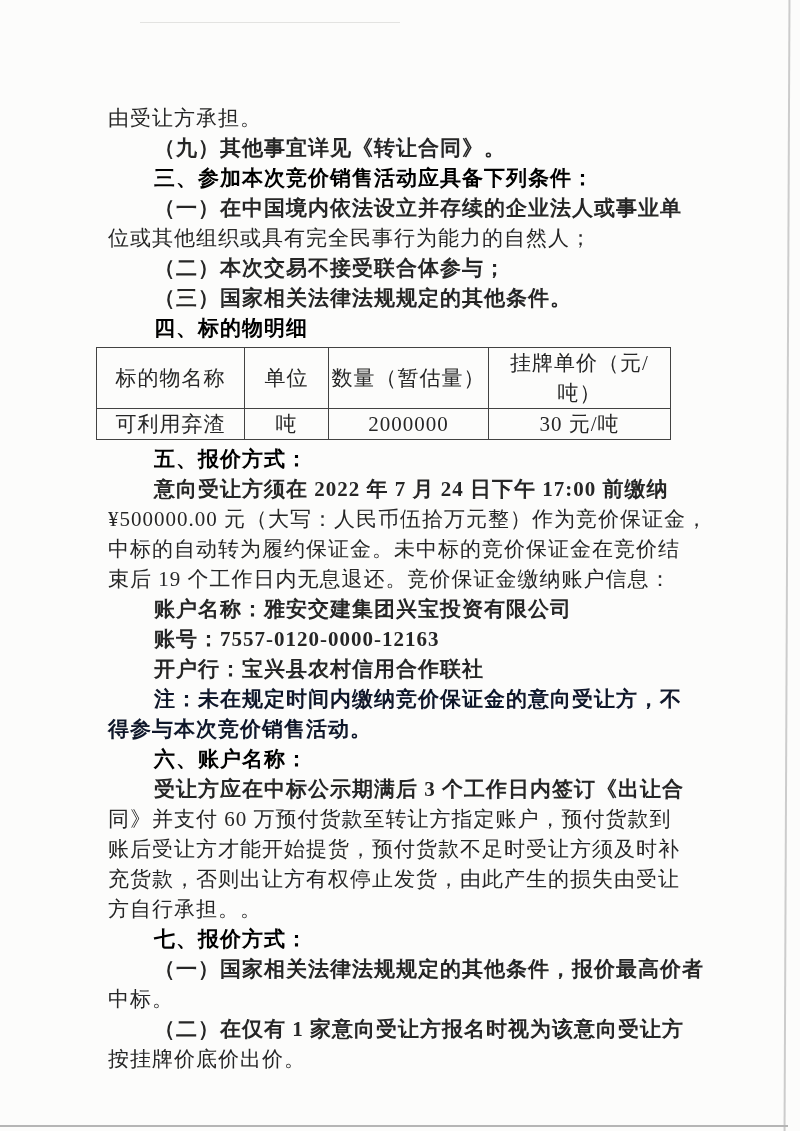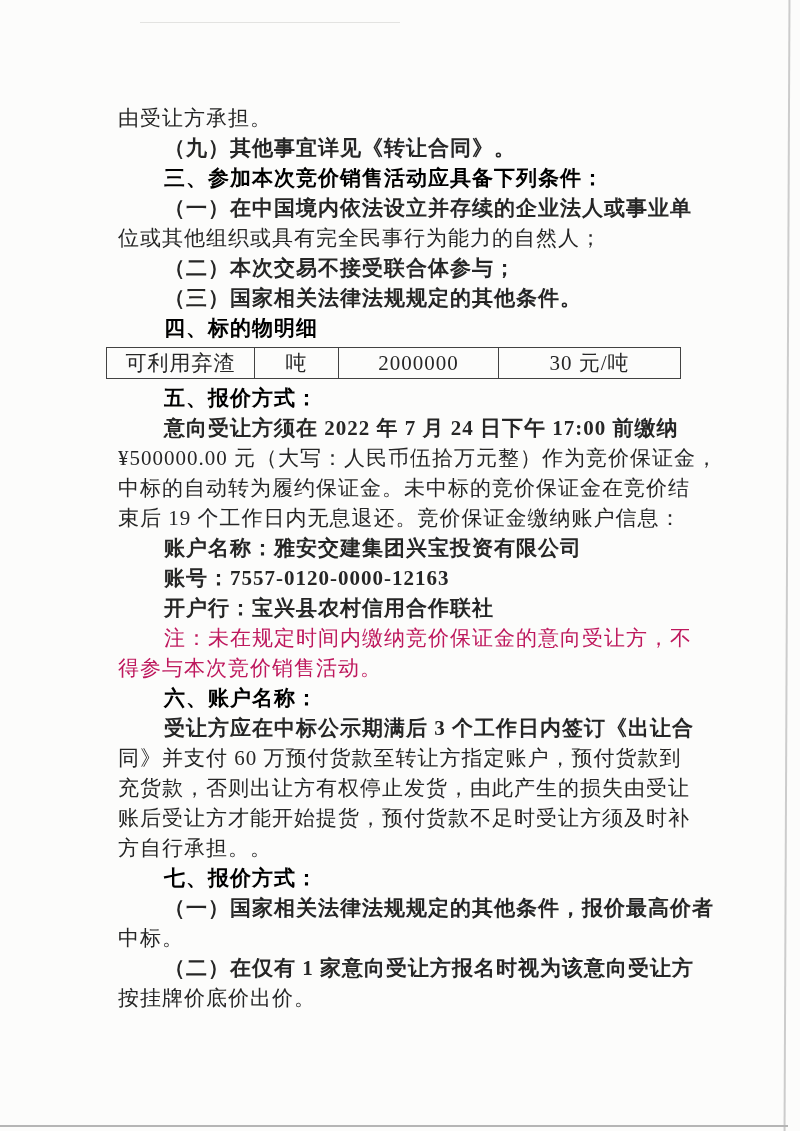--- a/index.html
+++ b/index.html
@@ -6,37 +6,37 @@
   .page{
     position:relative;
     width:800px;height:1131px;
     background:#fcfcfb;
     overflow:hidden;
     font-family:"Liberation Serif","DejaVu Serif",serif;
     color:#262626;
   }
   .content{
     position:absolute;
-    left:118px;top:103px;
+    left:108px;top:103px;
     width:565px;
     font-size:21px;
     line-height:30px;
     letter-spacing:1px;
   }
   .line{
     white-space:nowrap;
     height:30px;
   }
   .indent{padding-left:46px;font-weight:bold;}
   .heading{
     font-family:"Liberation Sans","DejaVu Sans",sans-serif;
     font-weight:bold;
     color:#000000;
   }
-  .bold{font-weight:normal;color:#be185d;}
+  .bold{font-weight:bold;color:#0f172a;}
   table.lots{
     border-collapse:collapse;
     margin:4px 0 4px -12px;
     width:570px;
     table-layout:fixed;
   }
   table.lots td{
     border:1.5px solid #424242;
     height:29px;
     text-align:center;
@@ -85,20 +85,26 @@
     <div class="line indent heading">三、参加本次竞价销售活动应具备下列条件：</div>
     <div class="line indent">（一）在中国境内依法设立并存续的企业法人或事业单</div>
     <div class="line">位或其他组织或具有完全民事行为能力的自然人；</div>
     <div class="line indent">（二）本次交易不接受联合体参与；</div>
     <div class="line indent">（三）国家相关法律法规规定的其他条件。</div>
 
     <div class="line indent heading">四、标的物明细</div>
 
     <table class="lots">
       <tbody>
+          <tr>
+        <td class="col1">标的物名称</td>
+        <td class="col2">单位</td>
+        <td class="col3">数量（暂估量）</td>
+        <td class="col4">挂牌单价（元/吨）</td>
+      </tr>
       <tr>
         <td class="col1">可利用弃渣</td>
         <td class="col2">吨</td>
         <td class="col3">2000000</td>
         <td class="col4">30 元/吨</td>
       </tr>
     </tbody>
       </table>
 
     <div class="line indent heading">五、报价方式：</div>
@@ -108,22 +114,22 @@
     <div class="line">束后 19 个工作日内无息退还。竞价保证金缴纳账户信息：</div>
     <div class="line indent">账户名称：雅安交建集团兴宝投资有限公司</div>
     <div class="line indent">账号：7557-0120-0000-12163</div>
     <div class="line indent">开户行：宝兴县农村信用合作联社</div>
     <div class="line indent bold">注：未在规定时间内缴纳竞价保证金的意向受让方，不</div>
     <div class="line bold">得参与本次竞价销售活动。</div>
 
     <div class="line indent heading">六、账户名称：</div>
     <div class="line indent">受让方应在中标公示期满后 3 个工作日内签订《出让合</div>
     <div class="line">同》并支付 60 万预付货款至转让方指定账户，预付货款到</div>
+    <div class="line">账后受让方才能开始提货，预付货款不足时受让方须及时补</div>
     <div class="line">充货款，否则出让方有权停止发货，由此产生的损失由受让</div>
-    <div class="line">账后受让方才能开始提货，预付货款不足时受让方须及时补</div>
     <div class="line">方自行承担。。</div>
 
     <div class="line indent heading">七、报价方式：</div>
     <div class="line indent">（一）国家相关法律法规规定的其他条件，报价最高价者</div>
     <div class="line">中标。</div>
     <div class="line indent">（二）在仅有 1 家意向受让方报名时视为该意向受让方</div>
     <div class="line">按挂牌价底价出价。</div>
 
   </div>
 

